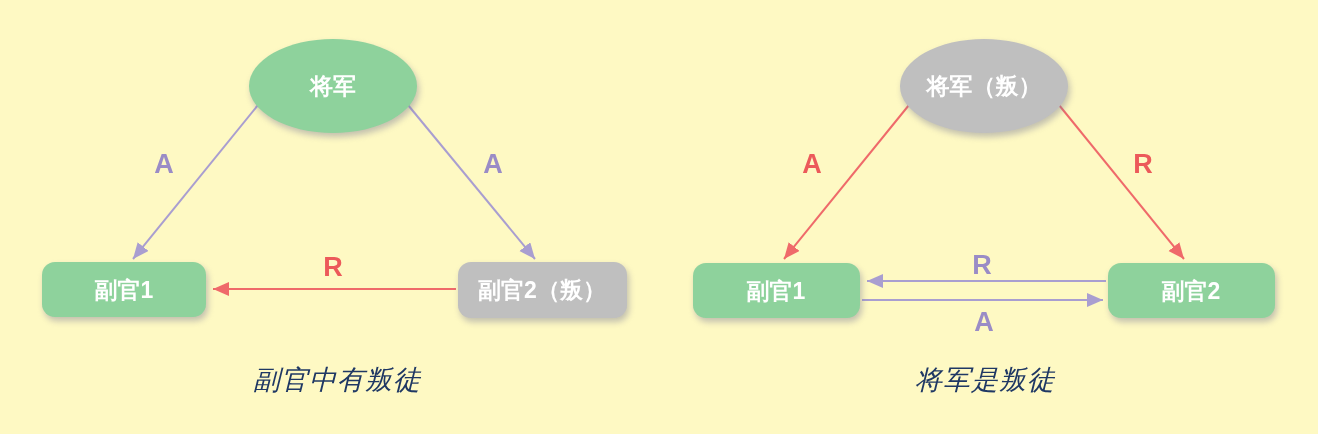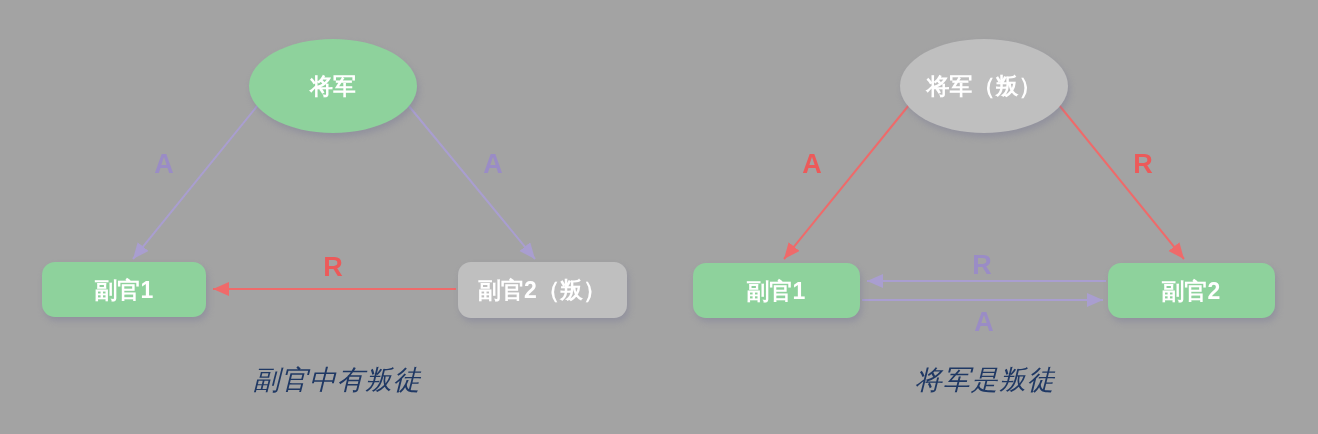--- a/index.html
+++ b/index.html
@@ -4,21 +4,21 @@
 <style>
   html, body {
     margin: 0;
     padding: 0;
     background: #ffffff;
   }
   .canvas {
     position: relative;
     width: 1318px;
     height: 434px;
-    background: #a3a3a3;
+    background: #fef9c3;
     font-family: "Liberation Sans", sans-serif;
     overflow: hidden;
   }
   svg { display: block; }
   .shadow {
     filter: drop-shadow(2px 4px 3px rgba(125, 125, 150, 0.45));
   }
   .edge {
     stroke-width: 2;
     fill: none;

